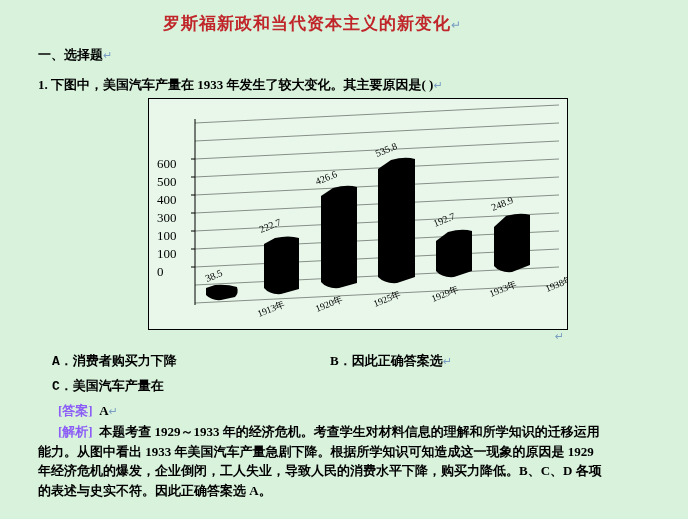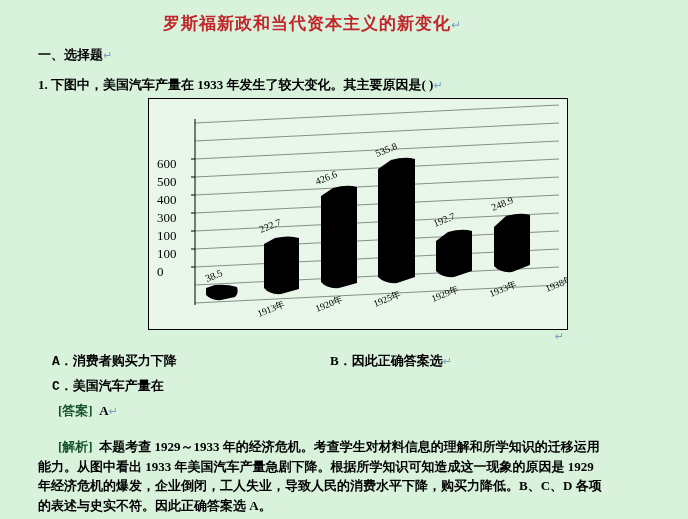--- a/index.html
+++ b/index.html
@@ -96,23 +96,23 @@
   .opt-row {
     display: flex;
     margin-bottom: 7px;
   }
   .opt-a, .opt-c { width: 278px; font-family: Liberation Mono, monospace; }
   .ans-line {
     margin: 4px 0 2px 40px;
     font-size: 13px;
     font-weight: bold;
   }
-  .tag { color: #14532d; }
+  .tag { color: #8b5cf6; }
   .analysis {
-    margin: 17px 0 0 20px;
+    margin: 2px 0 0 20px;
     font-size: 13px;
     font-weight: bold;
     line-height: 1.5;
     text-indent: 20px;
   }
   .analysis p { margin: 0; }
 </style>
 </head>
 <body>
 

